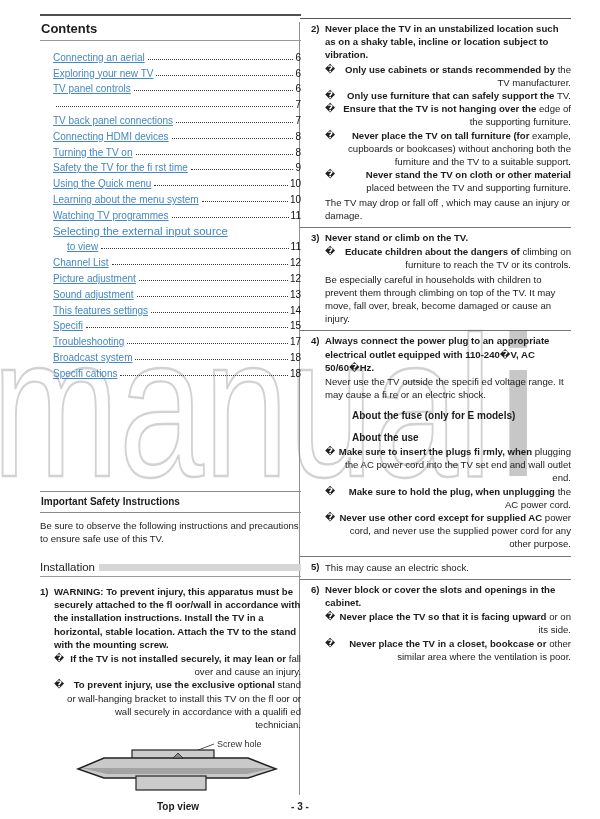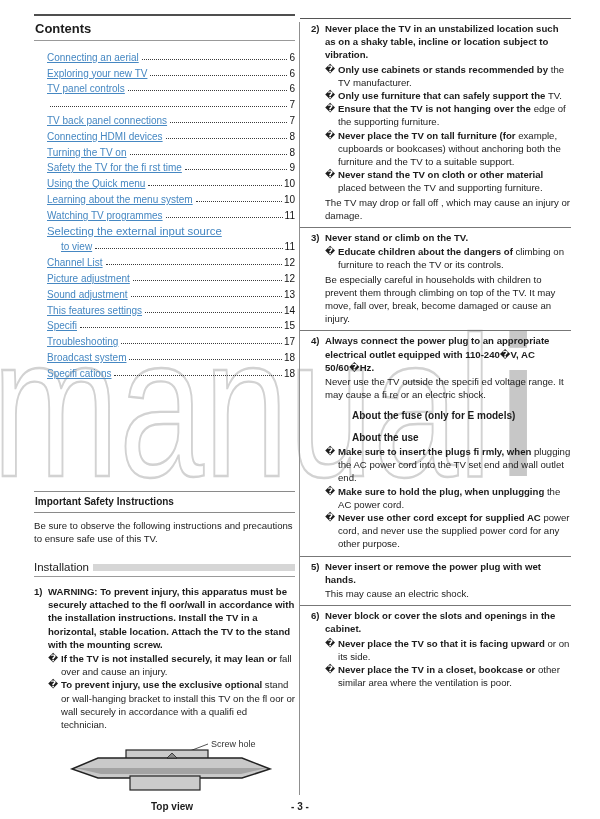--- a/index.html
+++ b/index.html
@@ -5,21 +5,21 @@
   html,body{margin:0;padding:0;background:#e8e8e8;}
   .page{
     position:relative;width:600px;height:819px;background:#ffffff;overflow:hidden;
     font-family:"Liberation Sans","DejaVu Sans",sans-serif;color:#1c1c1c;
     margin:0 auto;
   }
   
   .watermark{position:absolute;left:0;top:293px;width:600px;height:200px;z-index:0;}
   
   .col{position:absolute;z-index:1;}
-  .col-left{left:34px;top:14px;width:261px;}
+  .col-left{left:40px;top:14px;width:261px;}
   .col-right{left:311px;top:18px;width:260px;}
   .divider{position:absolute;left:299px;top:22px;width:1px;height:773px;background:#8f8f8f;z-index:1;}
   
   .h-contents-wrap{border-top:2px solid #4f4f4f;padding-top:4px;}
   .h-contents{font-size:13px;font-weight:bold;padding:1px 0 4px 1px;border-bottom:1px solid #999;}
   .toc{margin-top:6px;padding-left:13px;}
   .toc-row{display:flex;align-items:flex-end;height:15.8px;font-size:10px;}
   .toc-link{color:#4587c2;text-decoration:underline;white-space:nowrap;cursor:pointer;}
   .toc-row.large .toc-link{font-size:11.4px;}
   .toc-dots{flex:1;border-bottom:1.5px dotted #3a3a3a;margin:0 2px 3px 3px;min-width:8px;}
@@ -34,21 +34,21 @@
   .h-install .t{font-size:11.5px;font-weight:normal;flex:none;}
   .h-install .bar{flex:1;height:7px;background:#d6d6d6;margin-left:4px;margin-top:2px;}
   
   .item{display:flex;font-size:9.6px;line-height:13.2px;margin-top:8px;}
   .item-num{width:14px;flex:none;font-weight:bold;}
   .item-body{flex:1;}
   .item-heading{font-weight:bold;}
   .bullets{margin-top:1px;}
   .bullet{display:flex;}
   .bullet-marker{width:13px;flex:none;font-weight:bold;font-size:9.2px;}
-  .bullet-text{flex:1;}
+  .bullet-text{flex:1;text-align:right;}
   .bullet-text .b{font-weight:bold;}
   .note{margin-top:1px;}
   .subhead{font-weight:bold;margin-top:8px;font-size:10px;margin-left:27px;}
   
   .rule-top{border-top:1.5px solid #555;margin-left:-11px;margin-bottom:3px;}
   .sep{border-top:1px solid #777;margin:5px 0 1px -11px;}
   .col-right .item{margin-top:3px;}
   
   .diagram-wrap{margin:6px 0 0 28px;width:220px;text-align:center;}
   .diagram-caption{font-size:10px;font-weight:bold;margin-top:2px;}
@@ -293,21 +293,20 @@
             </div>
         </div>
       </div>
     </div>
 
     <div class="sep"></div>
 
     <div class="item">
       <span class="item-num">5)</span>
       <div class="item-body">
-        <div class="item-heading">Never insert or remove the power plug with wet hands.</div>
         <div class="note">This may cause an electric shock.</div>
       </div>
     </div>
 
     <div class="sep"></div>
 
     <div class="item">
       <span class="item-num">6)</span>
       <div class="item-body">
         <div class="item-heading">Never block or cover the slots and openings in the cabinet.</div>

